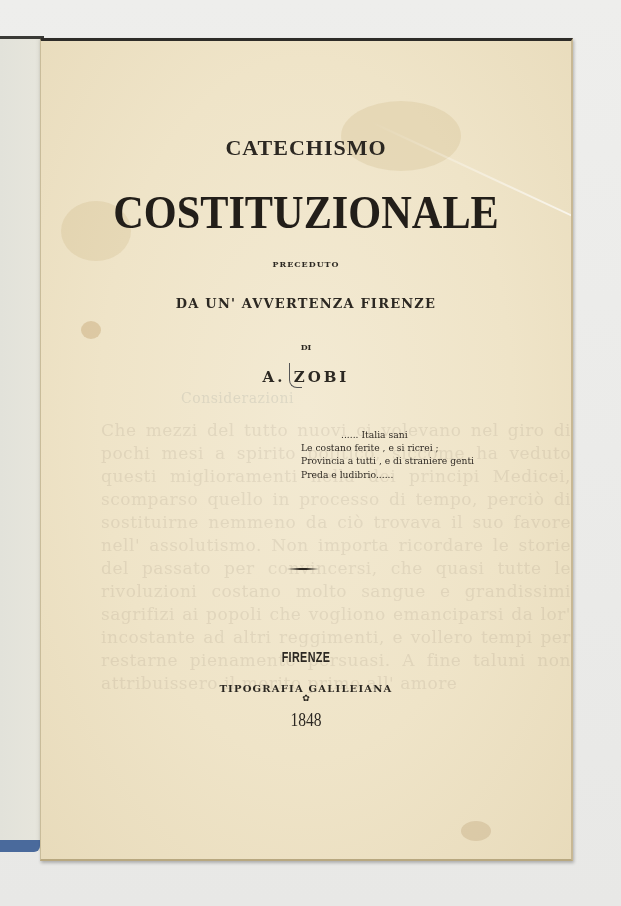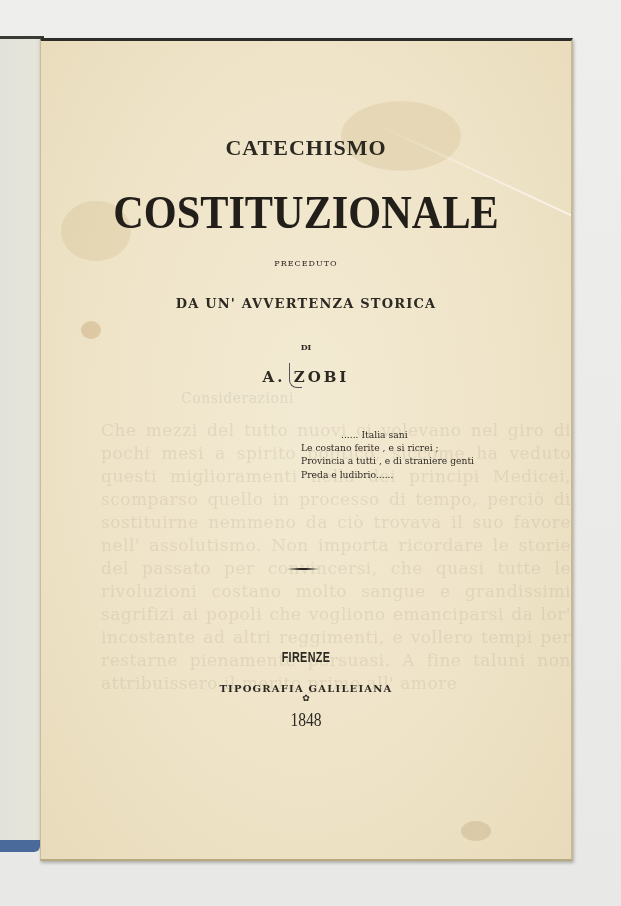--- a/index.html
+++ b/index.html
@@ -39,21 +39,21 @@
     .showthrough {
       position: absolute; left: 60px; top: 360px; width: 470px;
       color: rgba(120,110,90,0.13);
       font-family: "DejaVu Serif", serif; font-size: 17px; line-height: 23px;
       text-align: justify; letter-spacing: 0.5px;
     }
     .showthrough .heading { position: absolute; left: 80px; top: -14px; font-size: 14px; color: rgba(100,110,120,0.14); }
     .center { position: absolute; left: 0; width: 530px; text-align: center; color: #2c2822; }
     .t-catechismo { top: 94px; font-family: "Liberation Serif", serif; font-weight: bold; font-size: 22px; letter-spacing: 1px; }
     .t-costituzionale { top: 145px; font-family: "Liberation Serif", serif; font-weight: bold; font-size: 46px; letter-spacing: 0px; transform: scaleX(0.92); color: #221e19; }
-    .t-preceduto { top: 218px; font-size: 8px; font-weight: normal; letter-spacing: 1px; }
+    .t-preceduto { top: 218px; font-size: 8px; font-weight: bold; letter-spacing: 1px; }
     .t-avvertenza { top: 255px; font-size: 13px; font-weight: bold; letter-spacing: 1.2px; }
     .t-di { top: 301px; font-size: 8px; font-weight: bold; }
     .t-author { top: 327px; font-size: 15px; font-weight: bold; letter-spacing: 3px; }
     .pencil-mark {
       position: absolute; left: 248px; top: 322px; width: 12px; height: 24px;
       border-left: 1.5px solid #555; border-bottom: 1.5px solid #555; border-radius: 0 0 0 8px;
     }
     .epigraph {
       position: absolute; left: 238px; top: 387px; width: 200px;
       font-family: "DejaVu Serif", serif; font-size: 9.2px; line-height: 13.2px; color: #2f2a24; margin-left: 22px;
@@ -86,21 +86,21 @@
     <div class="fold-crease"></div>
 
     <div class="showthrough">
       <span class="heading">Considerazioni</span>
       <div style="margin-top:18px;">Che mezzi del tutto nuovi ci volevano nel giro di pochi mesi a spirito politico, siccome ha veduto questi miglioramenti nella dei principi Medicei, scomparso quello in processo di tempo, perciò di sostituirne nemmeno da ciò trovava il suo favore nell' assolutismo. Non importa ricordare le storie del passato per convincersi, che quasi tutte le rivoluzioni costano molto sangue e grandissimi sagrifizi ai popoli che vogliono emanciparsi da lor' incostante ad altri reggimenti, e vollero tempi per restarne pienamente persuasi. A fine taluni non attribuissero il merito primo all' amore</div>
     </div>
 
     <div class="center t-catechismo">CATECHISMO</div>
     <div class="center t-costituzionale">COSTITUZIONALE</div>
     <div class="center t-preceduto">PRECEDUTO</div>
-    <div class="center t-avvertenza">DA UN' AVVERTENZA STORICA</div>
+    <div class="center t-avvertenza">DA UN' AVVERTENZA FIRENZE</div>
     <div class="center t-di">DI</div>
     <div class="center t-author">A. ZOBI</div>
     <div class="pencil-mark"></div>
 
     <div class="epigraph">
       <div class="line first">...... Italia sani</div>
       <div class="line">Le costano ferite , e si ricrei ;</div>
       <div class="line">Provincia a tutti , e di straniere genti</div>
       <div class="line">Preda e ludibrio......</div>
     </div>

